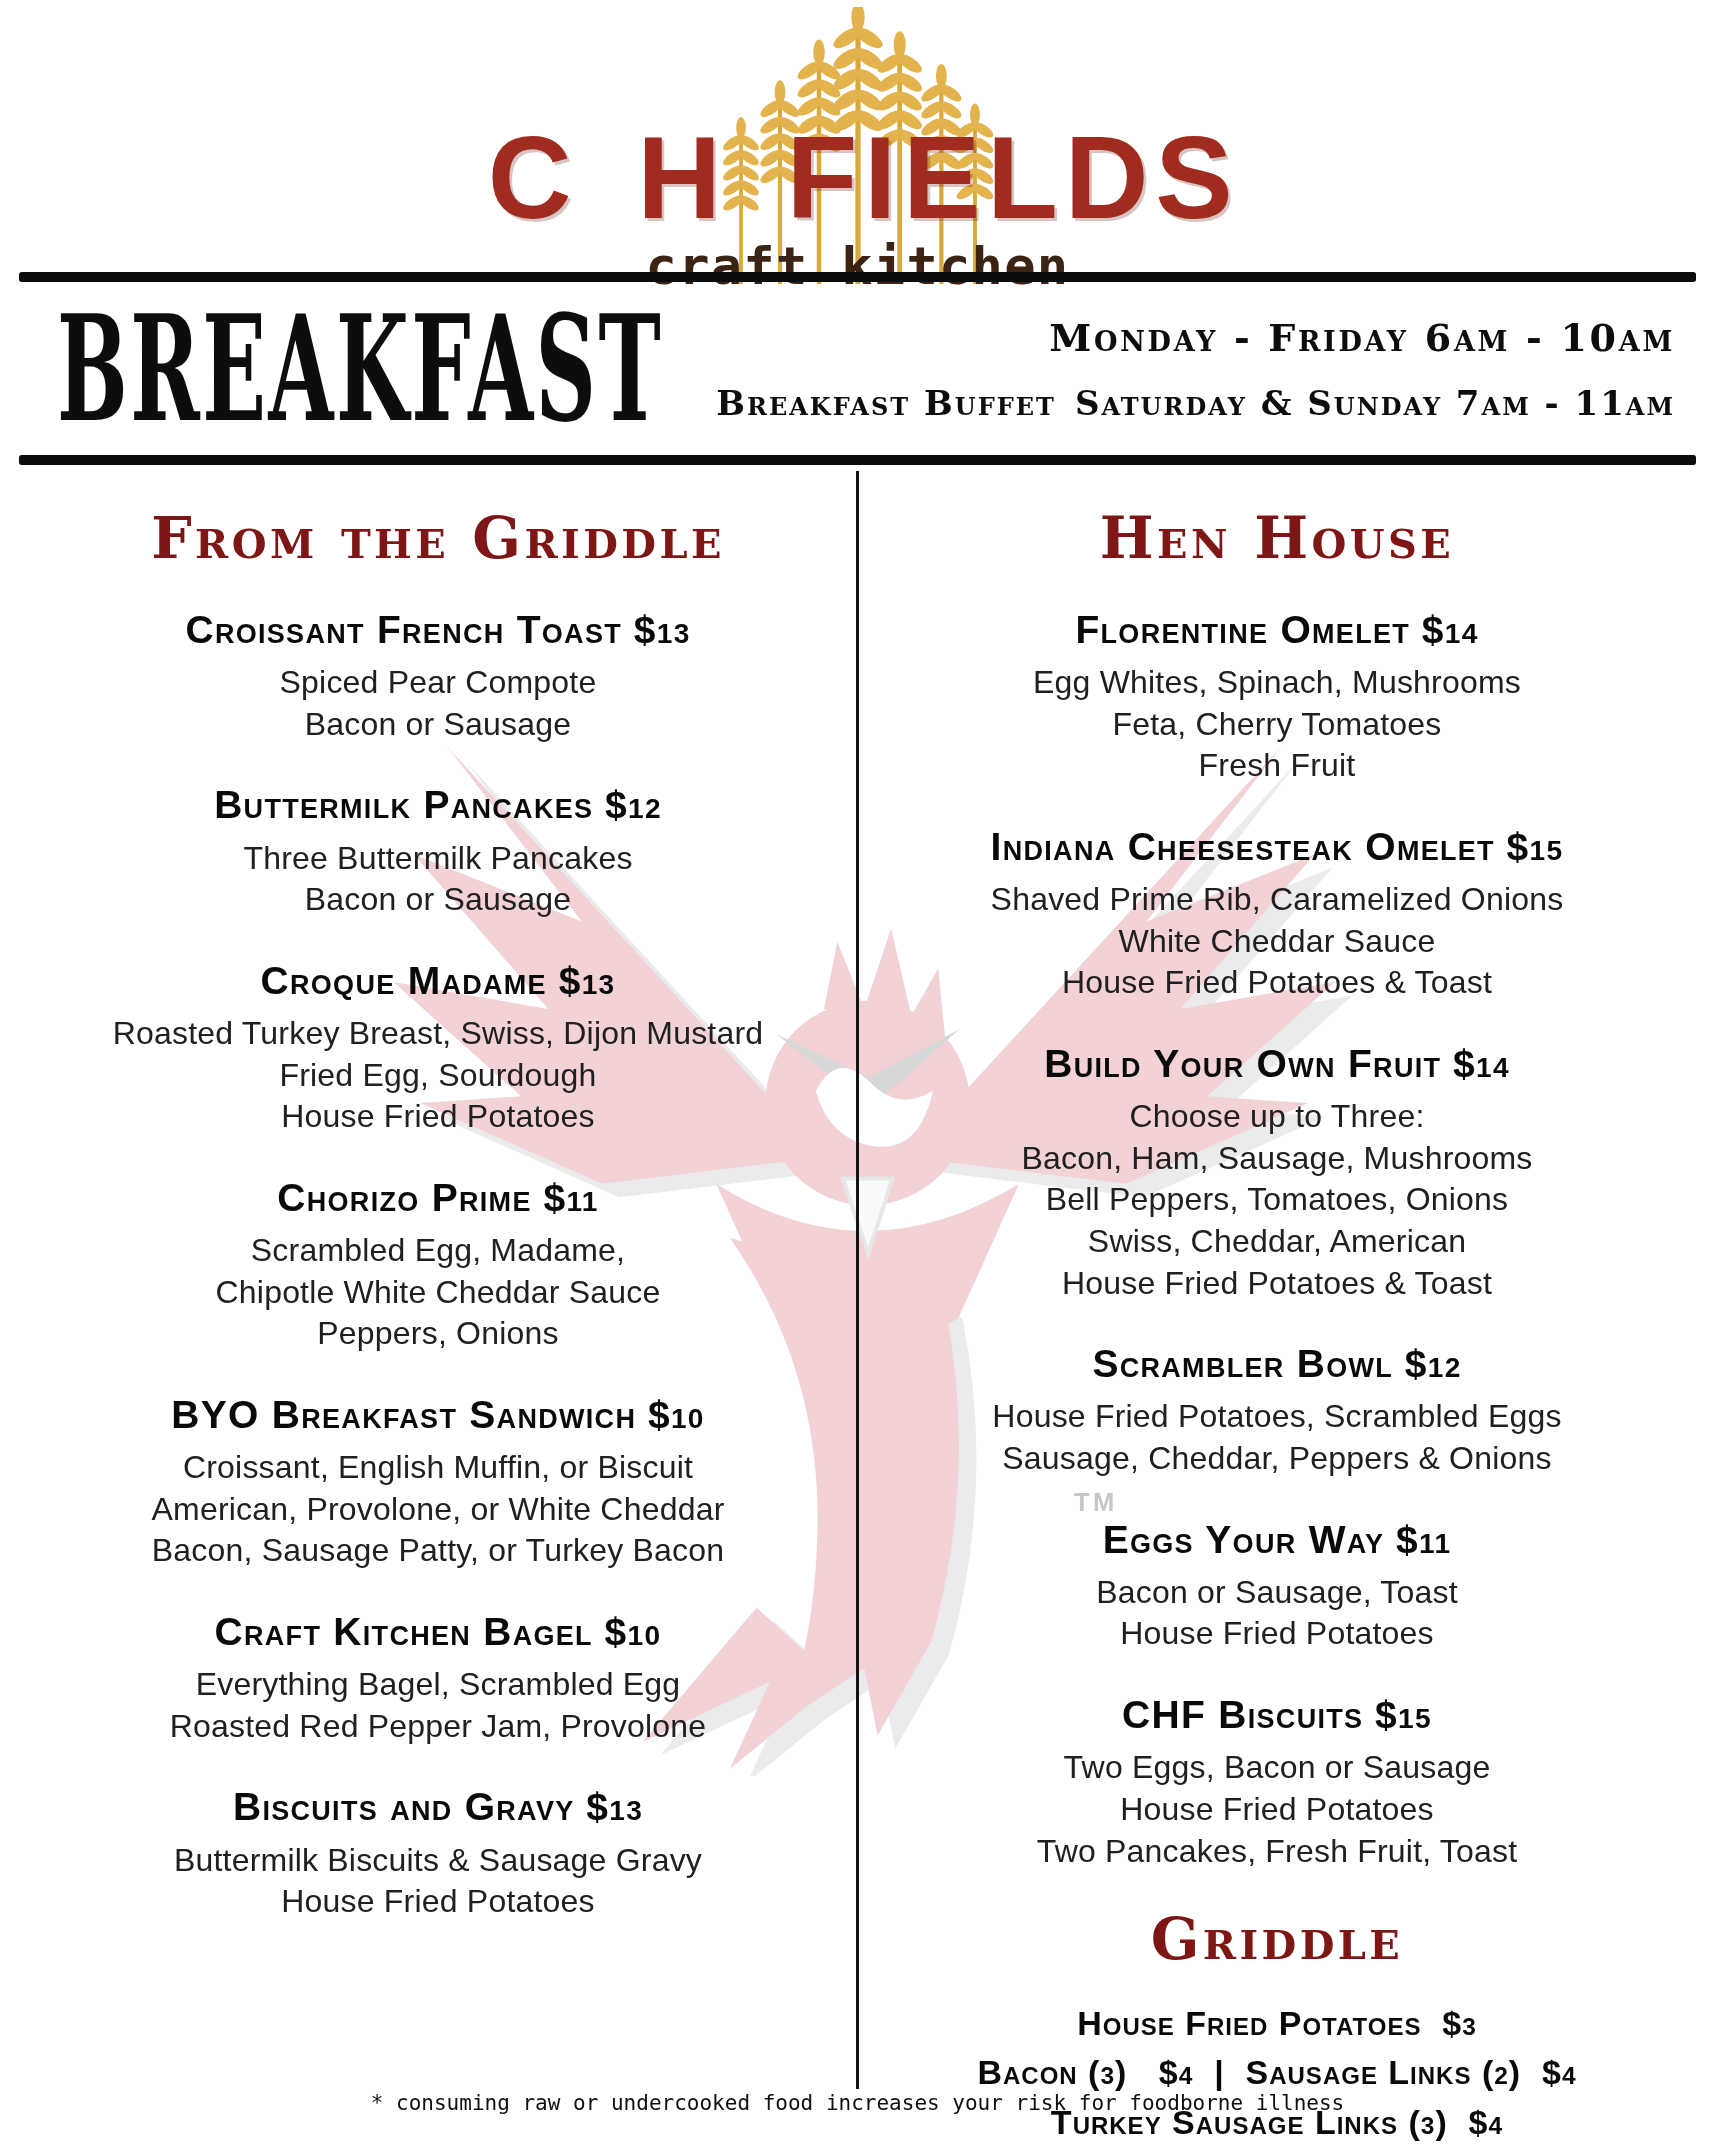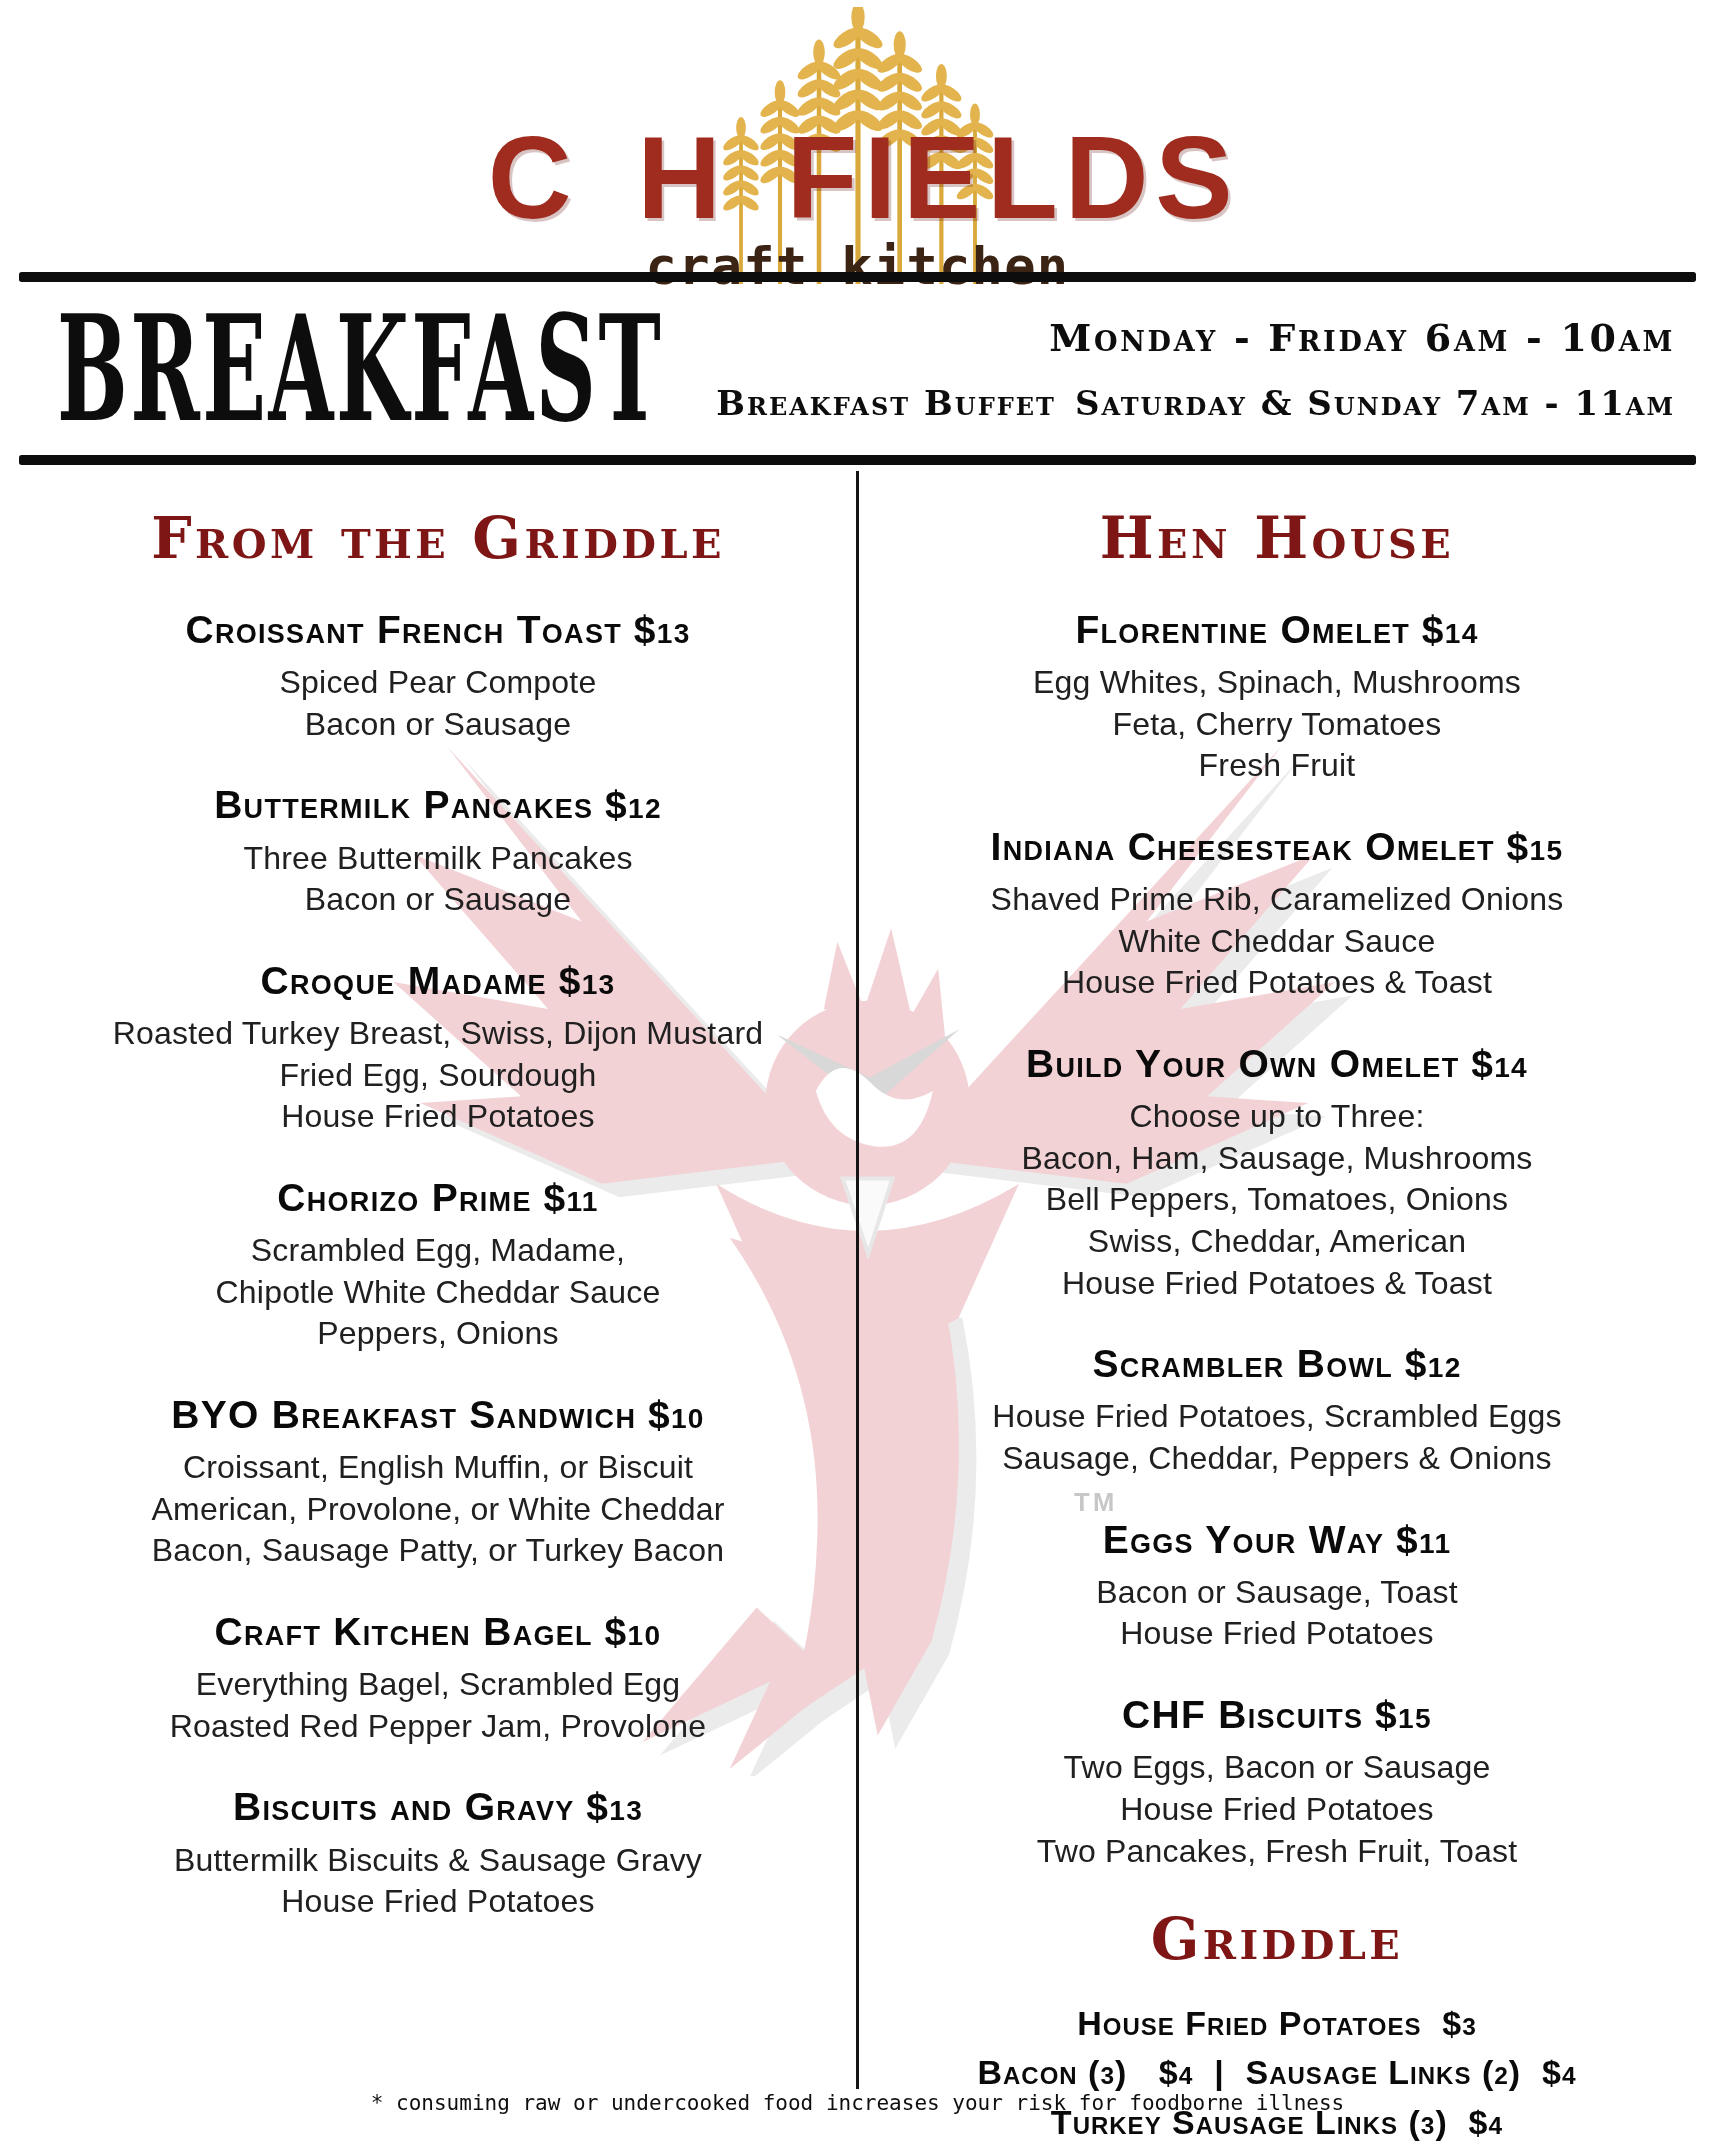--- a/index.html
+++ b/index.html
@@ -206,21 +206,21 @@
         </div>
         <div class="menu-item">
           <h3 class="item-name"><span>Indiana Cheesesteak Omelet</span><span class="price">$<small>15</small></span></h3>
           <div class="item-desc">
             <div class="dline">Shaved Prime Rib, Caramelized Onions</div>
             <div class="dline">White Cheddar Sauce</div>
             <div class="dline">House Fried Potatoes &amp; Toast</div>
           </div>
         </div>
         <div class="menu-item">
-          <h3 class="item-name"><span>Build Your Own Omelet</span><span class="price">$<small>14</small></span></h3>
+          <h3 class="item-name"><span>Build Your Own Fruit</span><span class="price">$<small>14</small></span></h3>
           <div class="item-desc">
             <div class="dline">Choose up to Three:</div>
             <div class="dline">Bacon, Ham, Sausage, Mushrooms</div>
             <div class="dline">Bell Peppers, Tomatoes, Onions</div>
             <div class="dline">Swiss, Cheddar, American</div>
             <div class="dline">House Fried Potatoes &amp; Toast</div>
           </div>
         </div>
         <div class="menu-item">
           <h3 class="item-name"><span>Scrambler Bowl</span><span class="price">$<small>12</small></span></h3>

